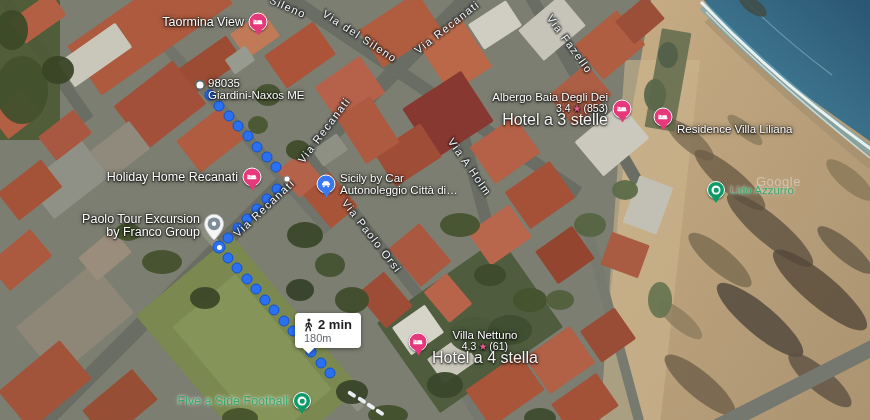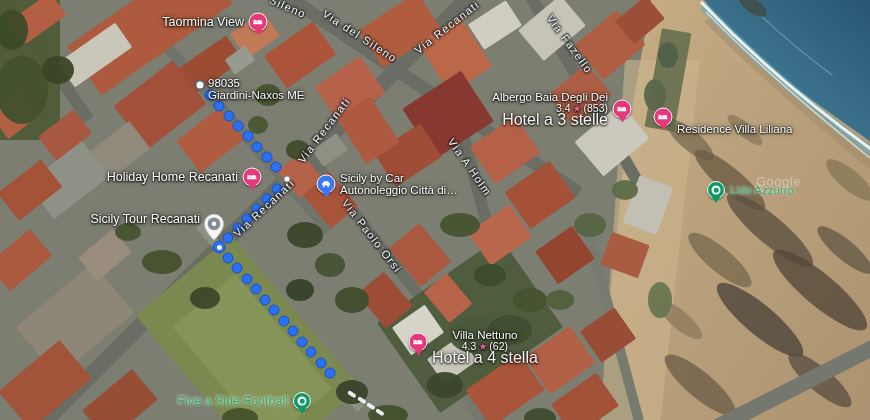--- a/index.html
+++ b/index.html
@@ -314,21 +314,22 @@
           <div>Autonoleggio Città di…</div>
         </div>
       </div>
       <div>
         <div class="picon" style="transform: translate(-50%, -40%); left: 214px; top: 226px;"><svg viewBox="0 0 22 28" width="22" height="28">
             <path d="M11 1 C5.6 1 1.4 5.3 1.4 10.7 c0 7.2 9.6 16.2 9.6 16.2 s9.6 -9 9.6 -16.2 C20.6 5.3 16.4 1 11 1 Z" fill="#f4f5f4" stroke="#b9bdbd" stroke-width=".8"></path>
             <circle cx="11" cy="10.6" r="6.4" fill="#7f8d98"></circle>
             <circle cx="11" cy="10.6" r="2.2" fill="#fff"></circle>
           </svg></div>
         <div class="poi-label lg" style="top: 213px; right: 670px; text-align: right;">
-          <div>Sicily Tour Recanati</div>
+          <div>Paolo Tour Excursion</div>
+          <div>by Franco Group</div>
         </div>
       </div>
       <div>
         <div class="picon" style="left: 716px; top: 190px;">
           <div class="gpin">
             <b></b>
             <i></i>
           </div>
           <div class="pin-tail" style="border-top-color: rgb(13, 154, 102);"></div>
         </div>
@@ -343,33 +344,43 @@
               <circle cx="3.4" cy="5" r="1.3"></circle>
               <rect x="5" y="4.1" width="5.4" height="2.5" rx="1.2"></rect>
               <rect x="1.1" y="6.4" width="9.7" height="2" rx=".5"></rect>
               <rect x="1.1" y="3.2" width="1.1" height="5.2" rx=".4"></rect>
             </svg>
           </div>
           <div class="pin-tail" style="border-top-color: rgb(229, 57, 124);"></div>
         </div>
         <div class="poi-label" style="top: 329px; left: 432px; text-align: center;">
           <div>Villa Nettuno</div>
-          <div class="rating-row"><span>4.3</span><span class="r-star">★</span><span>(62)</span></div>
+          <div class="rating-row"><span>4.3</span><span class="r-star">★</span><span>(61)</span></div>
           <div class="category">Hotel a 4 stella</div>
         </div>
       </div>
       <div>
         <div class="picon" style="left: 302px; top: 401px;">
           <div class="gpin">
             <b></b>
             <i></i>
           </div>
           <div class="pin-tail" style="border-top-color: rgb(13, 154, 102);"></div>
         </div>
         <div class="poi-label lg green" style="top: 394.5px; right: 582px; text-align: right;">
           <div>Five a Side Football</div>
         </div>
       </div>
     </div>
 
+  <div class="bubble">
+    <div class="bubble-row">
+      <svg viewBox="0 0 12 15" width="11" height="14">
+        <circle cx="6.4" cy="2.1" r="1.7" fill="#202124"></circle>
+        <path d="M6.4 4.6 L6 8.4 M6.3 5.4 L3.9 6.3 L3.3 8.8 M6.3 5.4 L8.5 6.8 L9.2 9 M6 8.4 L3.8 11.4 L3.2 14 M6 8.4 L7.6 10.8 L8 13.6" stroke="#202124" stroke-width="1.5" fill="none" stroke-linecap="round" stroke-linejoin="round"></path>
+      </svg>
+      <span class="bubble-duration">2 min</span>
+    </div>
+    <div class="bubble-distance">180m</div>
+  </div>
 
   <div id="attribution">Google</div>
 </div>
 
 </body></html>

